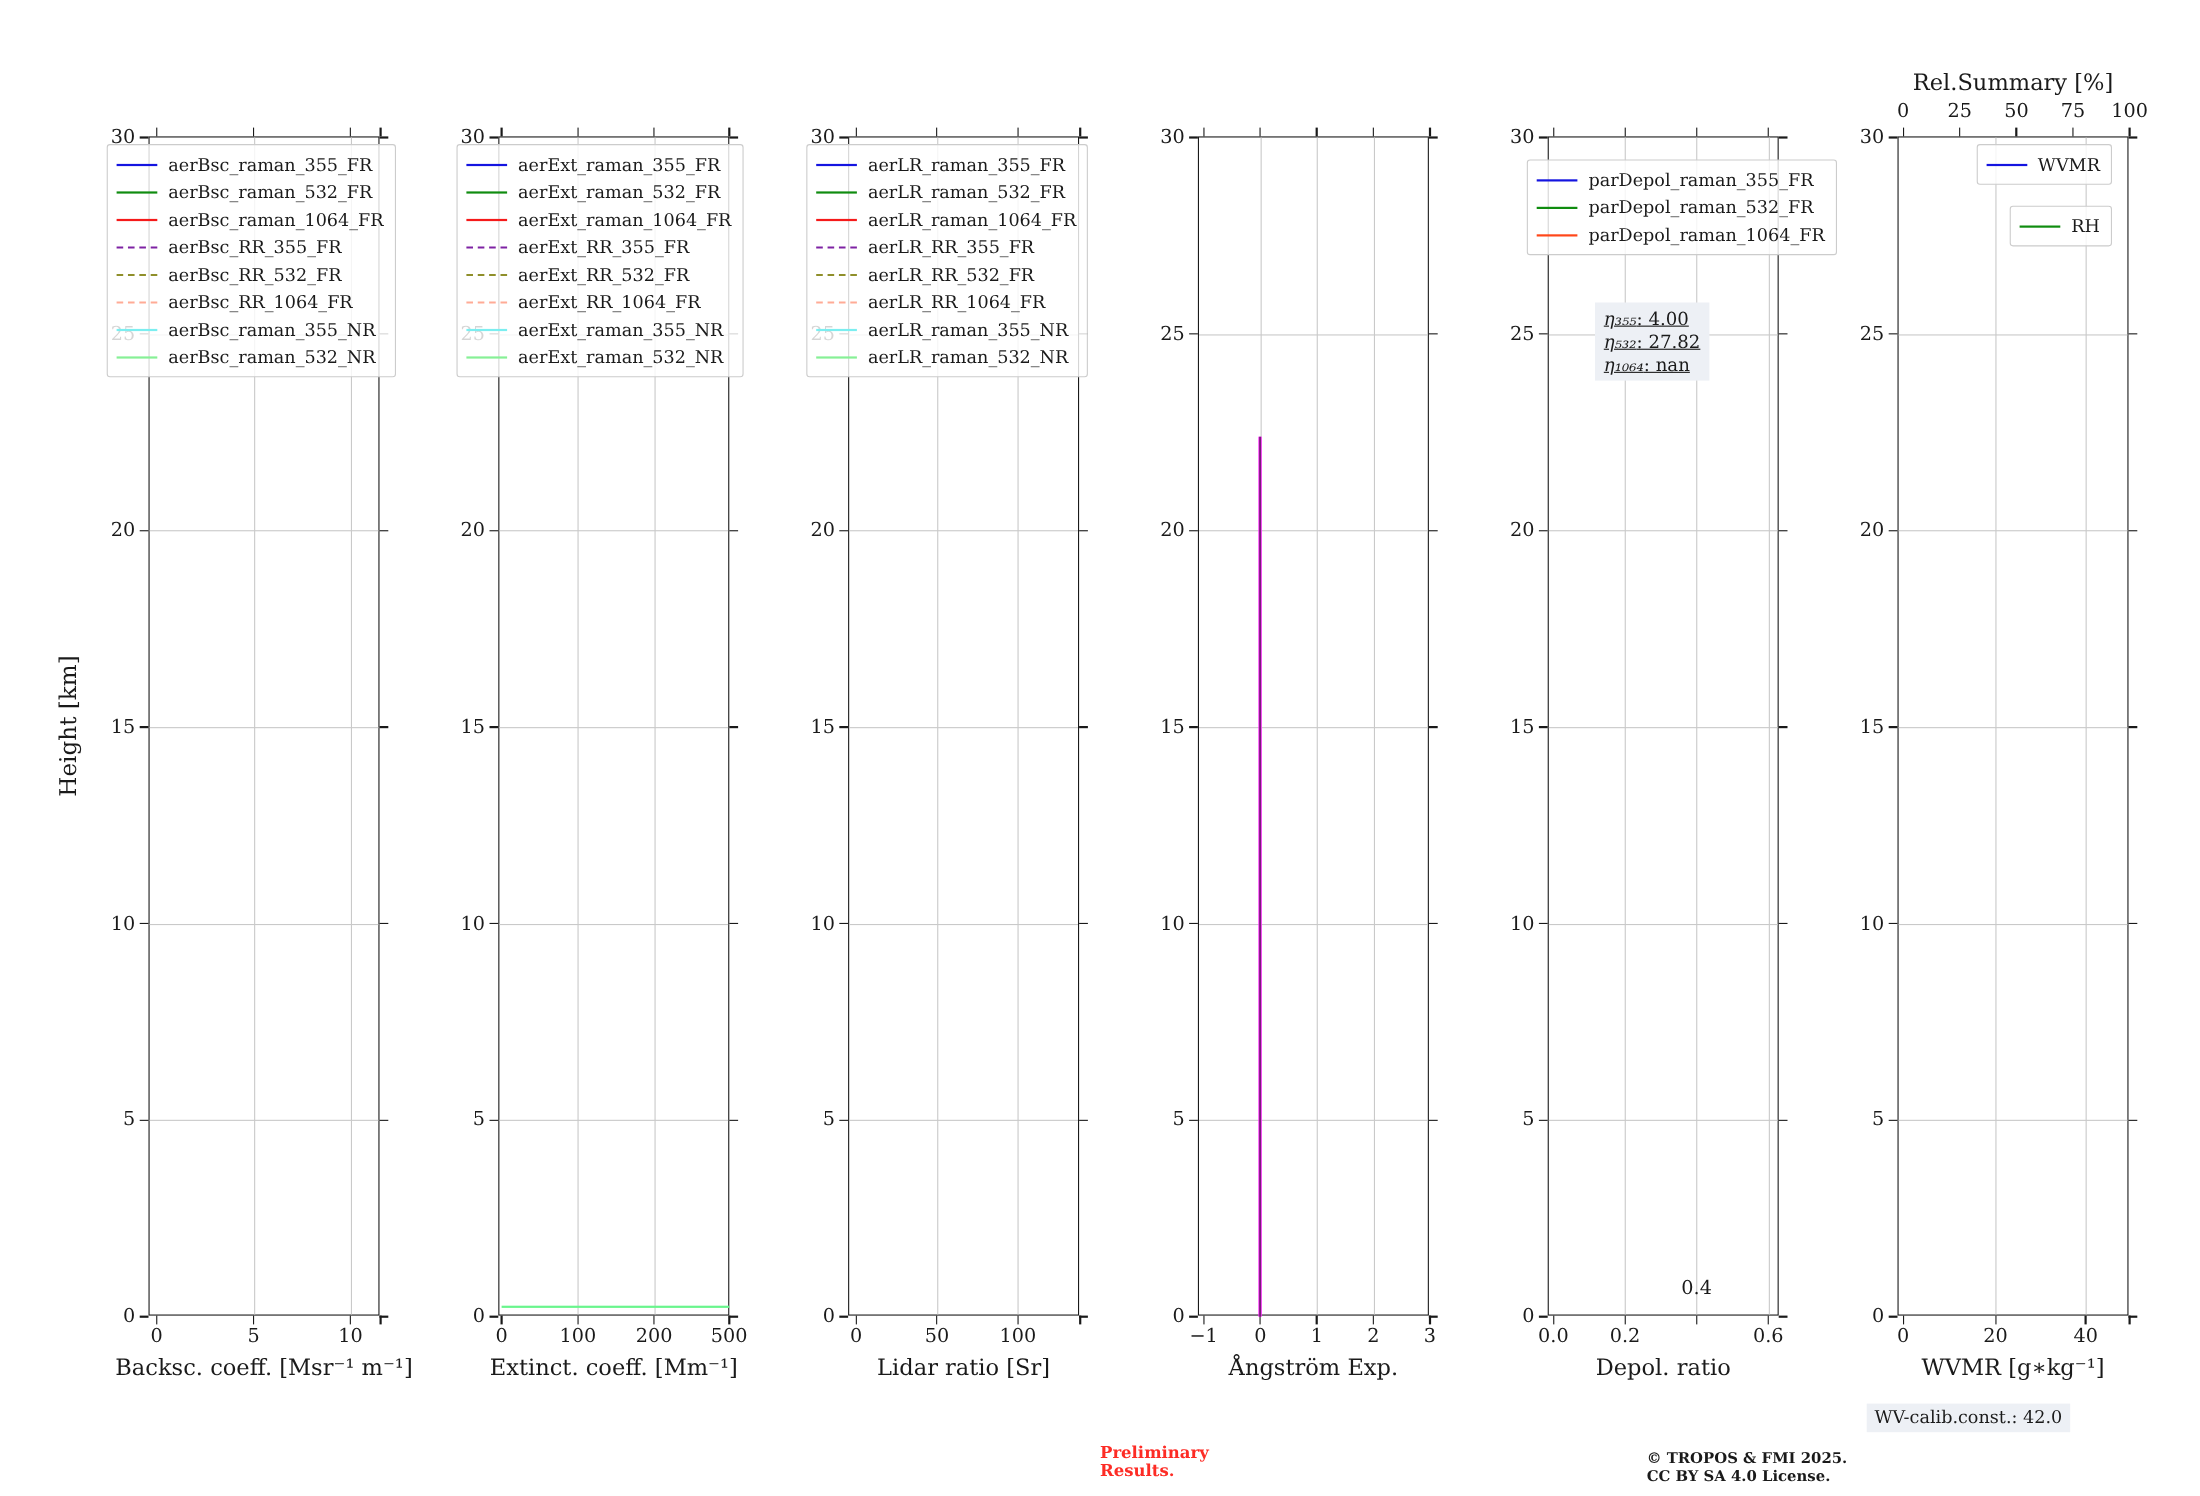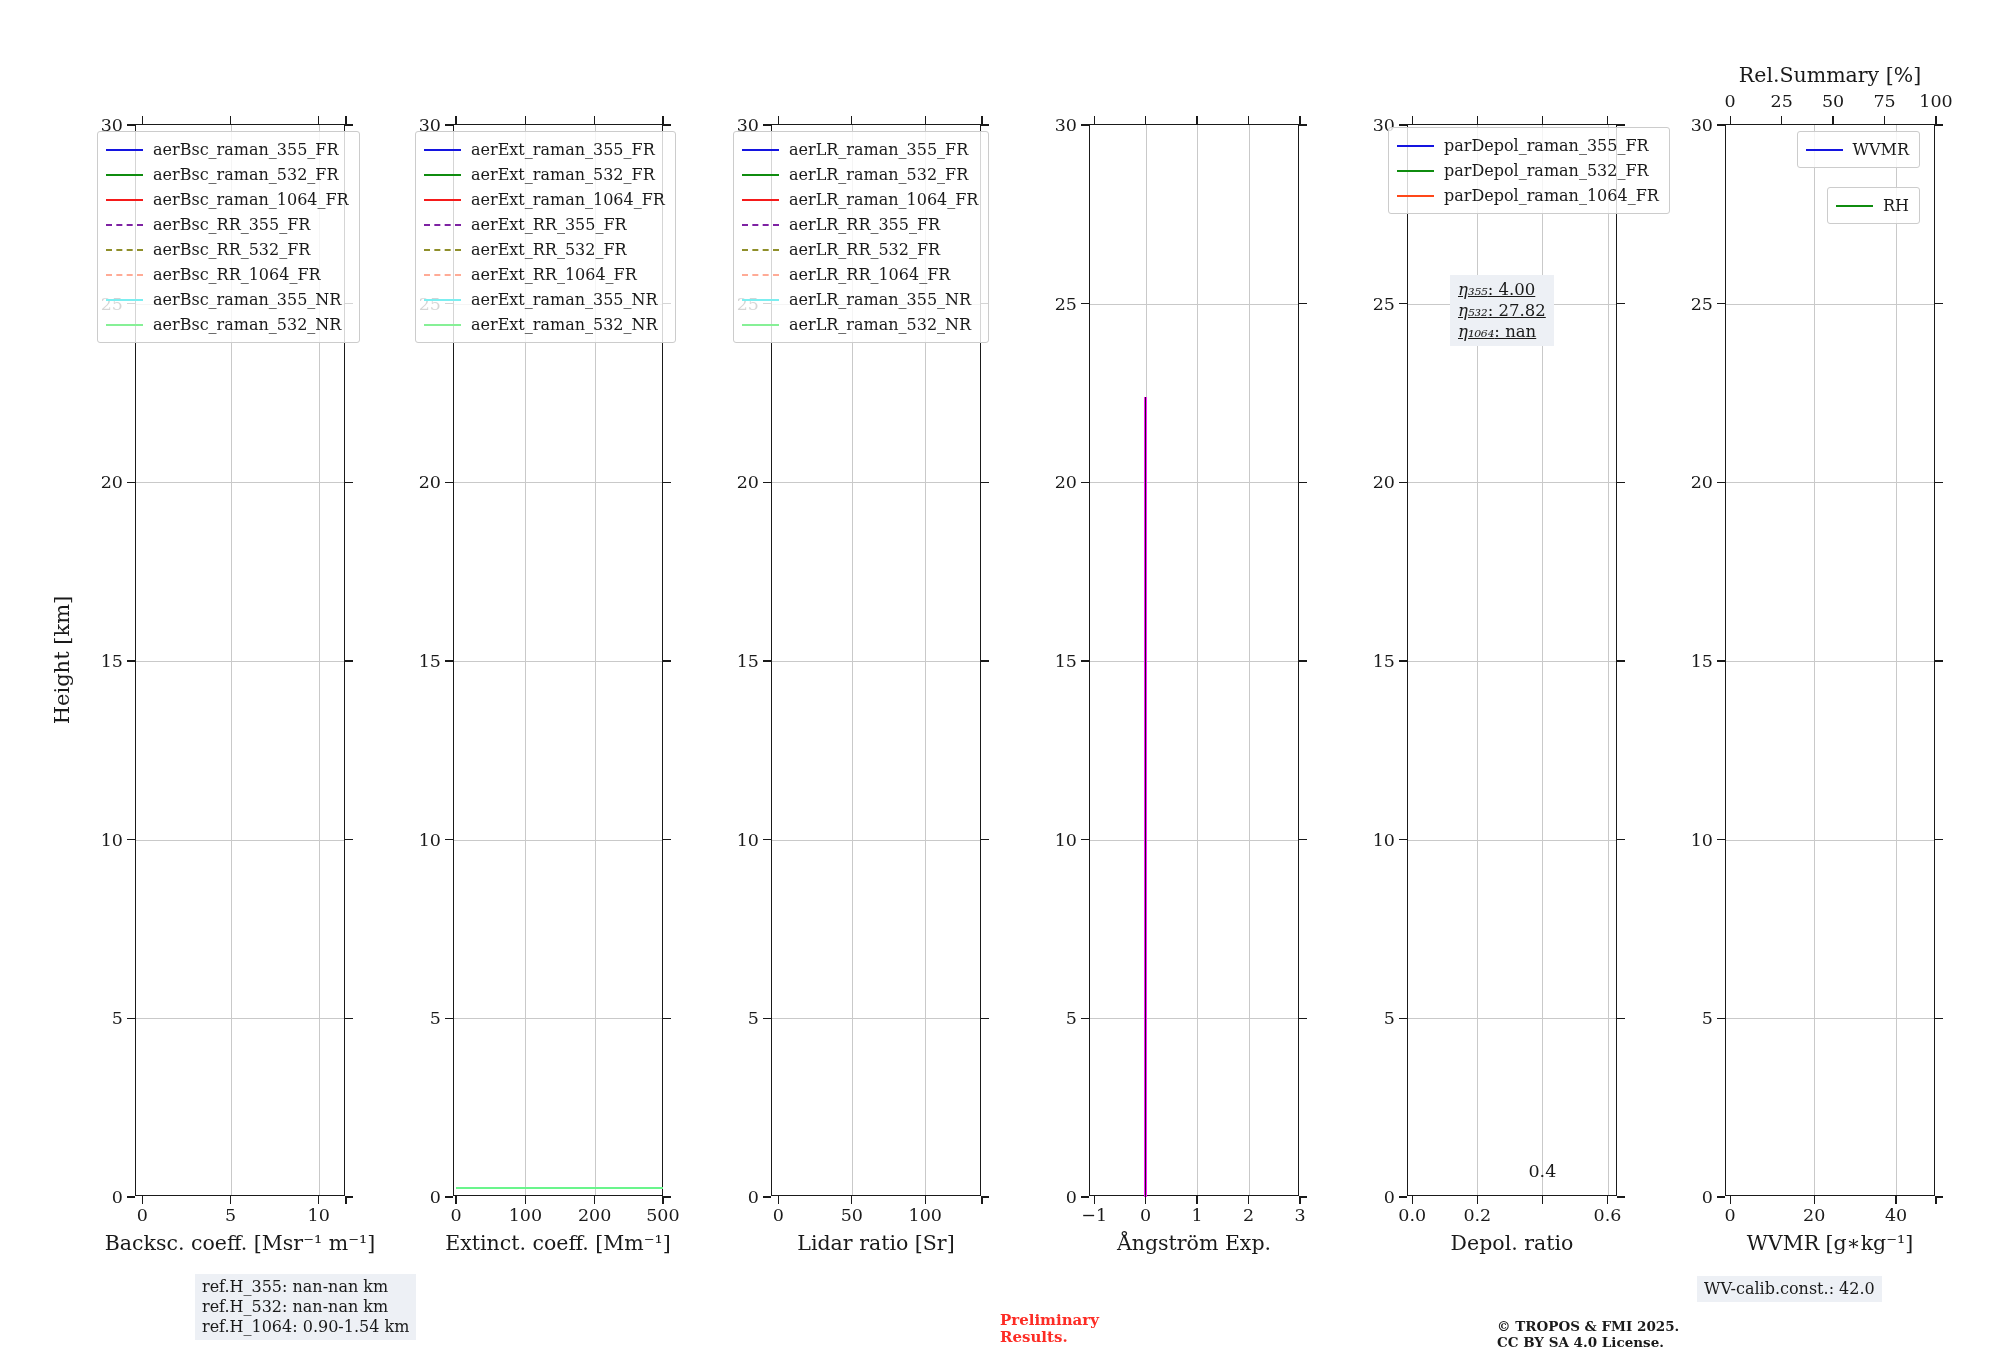--- a/index.html
+++ b/index.html
@@ -376,21 +376,21 @@
         <div class="tick b" style="left: calc(68.6px);"></div>
         <div class="tick t" style="left: calc(68.6px);"></div>
         <div class="xlab" style="left: 69.3px; top: 1080px;">0.2</div>
         <div class="tick b" style="left: calc(133.7px);"></div>
         <div class="tick t" style="left: calc(133.7px);"></div>
         <div class="xlab" style="left: 134.4px; top: 1036px;">0.4</div>
         <div class="tick b" style="left: calc(198.8px);"></div>
         <div class="tick t" style="left: calc(198.8px);"></div>
         <div class="xlab" style="left: 199.5px; top: 1080px;">0.6</div>
         <div class="axtitle" style="top: 1106px;">Depol. ratio</div>
-        <div class="legend" style="left: -20px; top: 2px;">
+        <div class="legend" style="left: -20px; top: 20px;">
           <div class="lrow">
             <div class="lsample" style="border-top: 2.4px solid rgb(20, 20, 224);"></div>
             <div class="ltext">parDepol_raman_355_FR</div>
           </div>
           <div class="lrow">
             <div class="lsample" style="border-top: 2.4px solid rgb(15, 140, 15);"></div>
             <div class="ltext">parDepol_raman_532_FR</div>
           </div>
           <div class="lrow">
             <div class="lsample" style="border-top: 2.4px solid rgb(255, 71, 25);"></div>
@@ -459,25 +459,20 @@
         </div>
         <div class="legend" style="right: 14px; top: 62px;">
           <div class="lrow">
             <div class="lsample" style="border-top: 2.4px solid rgb(15, 140, 15);"></div>
             <div class="ltext">RH</div>
           </div>
         </div>
       </div>
     </div>
 
-  <div class="note" id="ref-note" style="left:195px;top:1274px;">
-    <div>ref.H_355: nan-nan km</div>
-    <div>ref.H_532: nan-nan km</div>
-    <div>ref.H_1064: 0.90-1.54 km</div>
-  </div>
 
 
   <div id="preliminary">
     <div>Preliminary</div>
     <div>Results.</div>
   </div>
 
   <div id="copyright">
     <div>© TROPOS &amp; FMI 2025.</div>
     <div>CC BY SA 4.0 License.</div>

